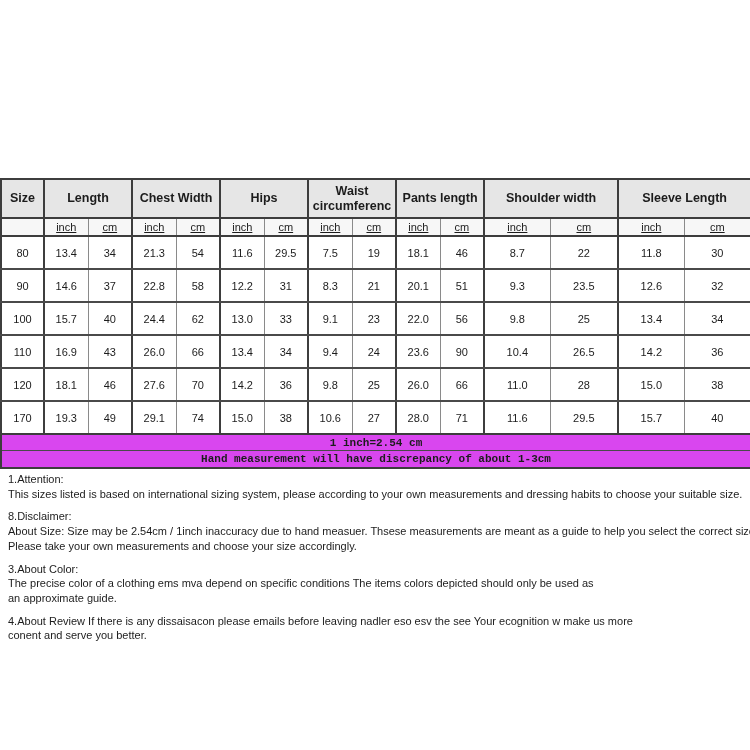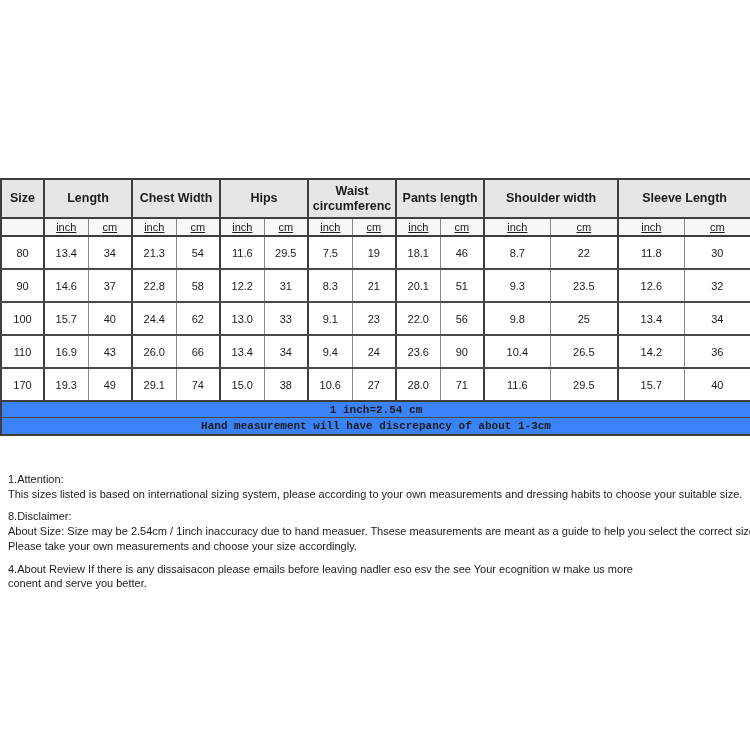--- a/index.html
+++ b/index.html
@@ -37,21 +37,21 @@
     font-size:11px;height:31px;background:#ffffff;
     border-bottom:2px solid #4a4a4a;
   }
   tbody td:nth-child(even){border-left:2px solid #3d3d3d;}
   tbody td:nth-child(odd){border-left:1px solid #8a8a8a;}
   tbody td:first-child{border-left:none;}
   tbody tr:last-child td{border-bottom:2px solid #3d3d3d;}
   
   tfoot td{
     font-family:"Liberation Mono",monospace;font-weight:bold;font-size:11px;
-    background:#3b82f6;text-align:center;
+    background:#d946ef;text-align:center;
   }
   tfoot tr.fn1 td{height:15px;border-bottom:1px solid #4a4a4a;}
   tfoot tr.fn2 td{height:16px;}
   
   .notes{
     position:absolute;top:472px;left:8px;right:0;
     font-size:11px;line-height:14.7px;
   }
   .notes .section{margin:0 0 8px 0;}
   .notes .nline{white-space:nowrap;}
@@ -169,20 +169,37 @@
       <td>9.4</td>
       <td>24</td>
       <td>23.6</td>
       <td>90</td>
       <td>10.4</td>
       <td>26.5</td>
       <td>14.2</td>
       <td>36</td>
     </tr>
     <tr>
+      <td>120</td>
+      <td>18.1</td>
+      <td>46</td>
+      <td>27.6</td>
+      <td>70</td>
+      <td>14.2</td>
+      <td>36</td>
+      <td>9.8</td>
+      <td>25</td>
+      <td>26.0</td>
+      <td>66</td>
+      <td>11.0</td>
+      <td>28</td>
+      <td>15.0</td>
+      <td>38</td>
+    </tr>
+    <tr>
       <td>170</td>
       <td>19.3</td>
       <td>49</td>
       <td>29.1</td>
       <td>74</td>
       <td>15.0</td>
       <td>38</td>
       <td>10.6</td>
       <td>27</td>
       <td>28.0</td>
@@ -207,16 +224,21 @@
   <div class="section">
     <div class="nline">1.Attention:</div>
     <div class="nline">This sizes listed is based on international sizing system, please according to your own measurements and dressing habits to choose your suitable size.</div>
   </div>
   <div class="section">
     <div class="nline">8.Disclaimer:</div>
     <div class="nline">About Size: Size may be 2.54cm / 1inch inaccuracy due to hand measuer. Thsese measurements are meant as a guide to help you select the correct size.</div>
     <div class="nline">Please take your own measurements and choose your size accordingly.</div>
   </div>
   <div class="section">
+    <div class="nline">3.About Color:</div>
+    <div class="nline">The precise color of a clothing ems mva depend on specific conditions The items colors depicted should only be used as</div>
+    <div class="nline">an approximate guide.</div>
+  </div>
+  <div class="section">
     <div class="nline">4.About Review If there is any dissaisacon please emails before leaving nadler eso esv the see Your ecognition w make us more</div>
     <div class="nline">conent and serve you better.</div>
   </div>
 </div>
 
 </body></html>

